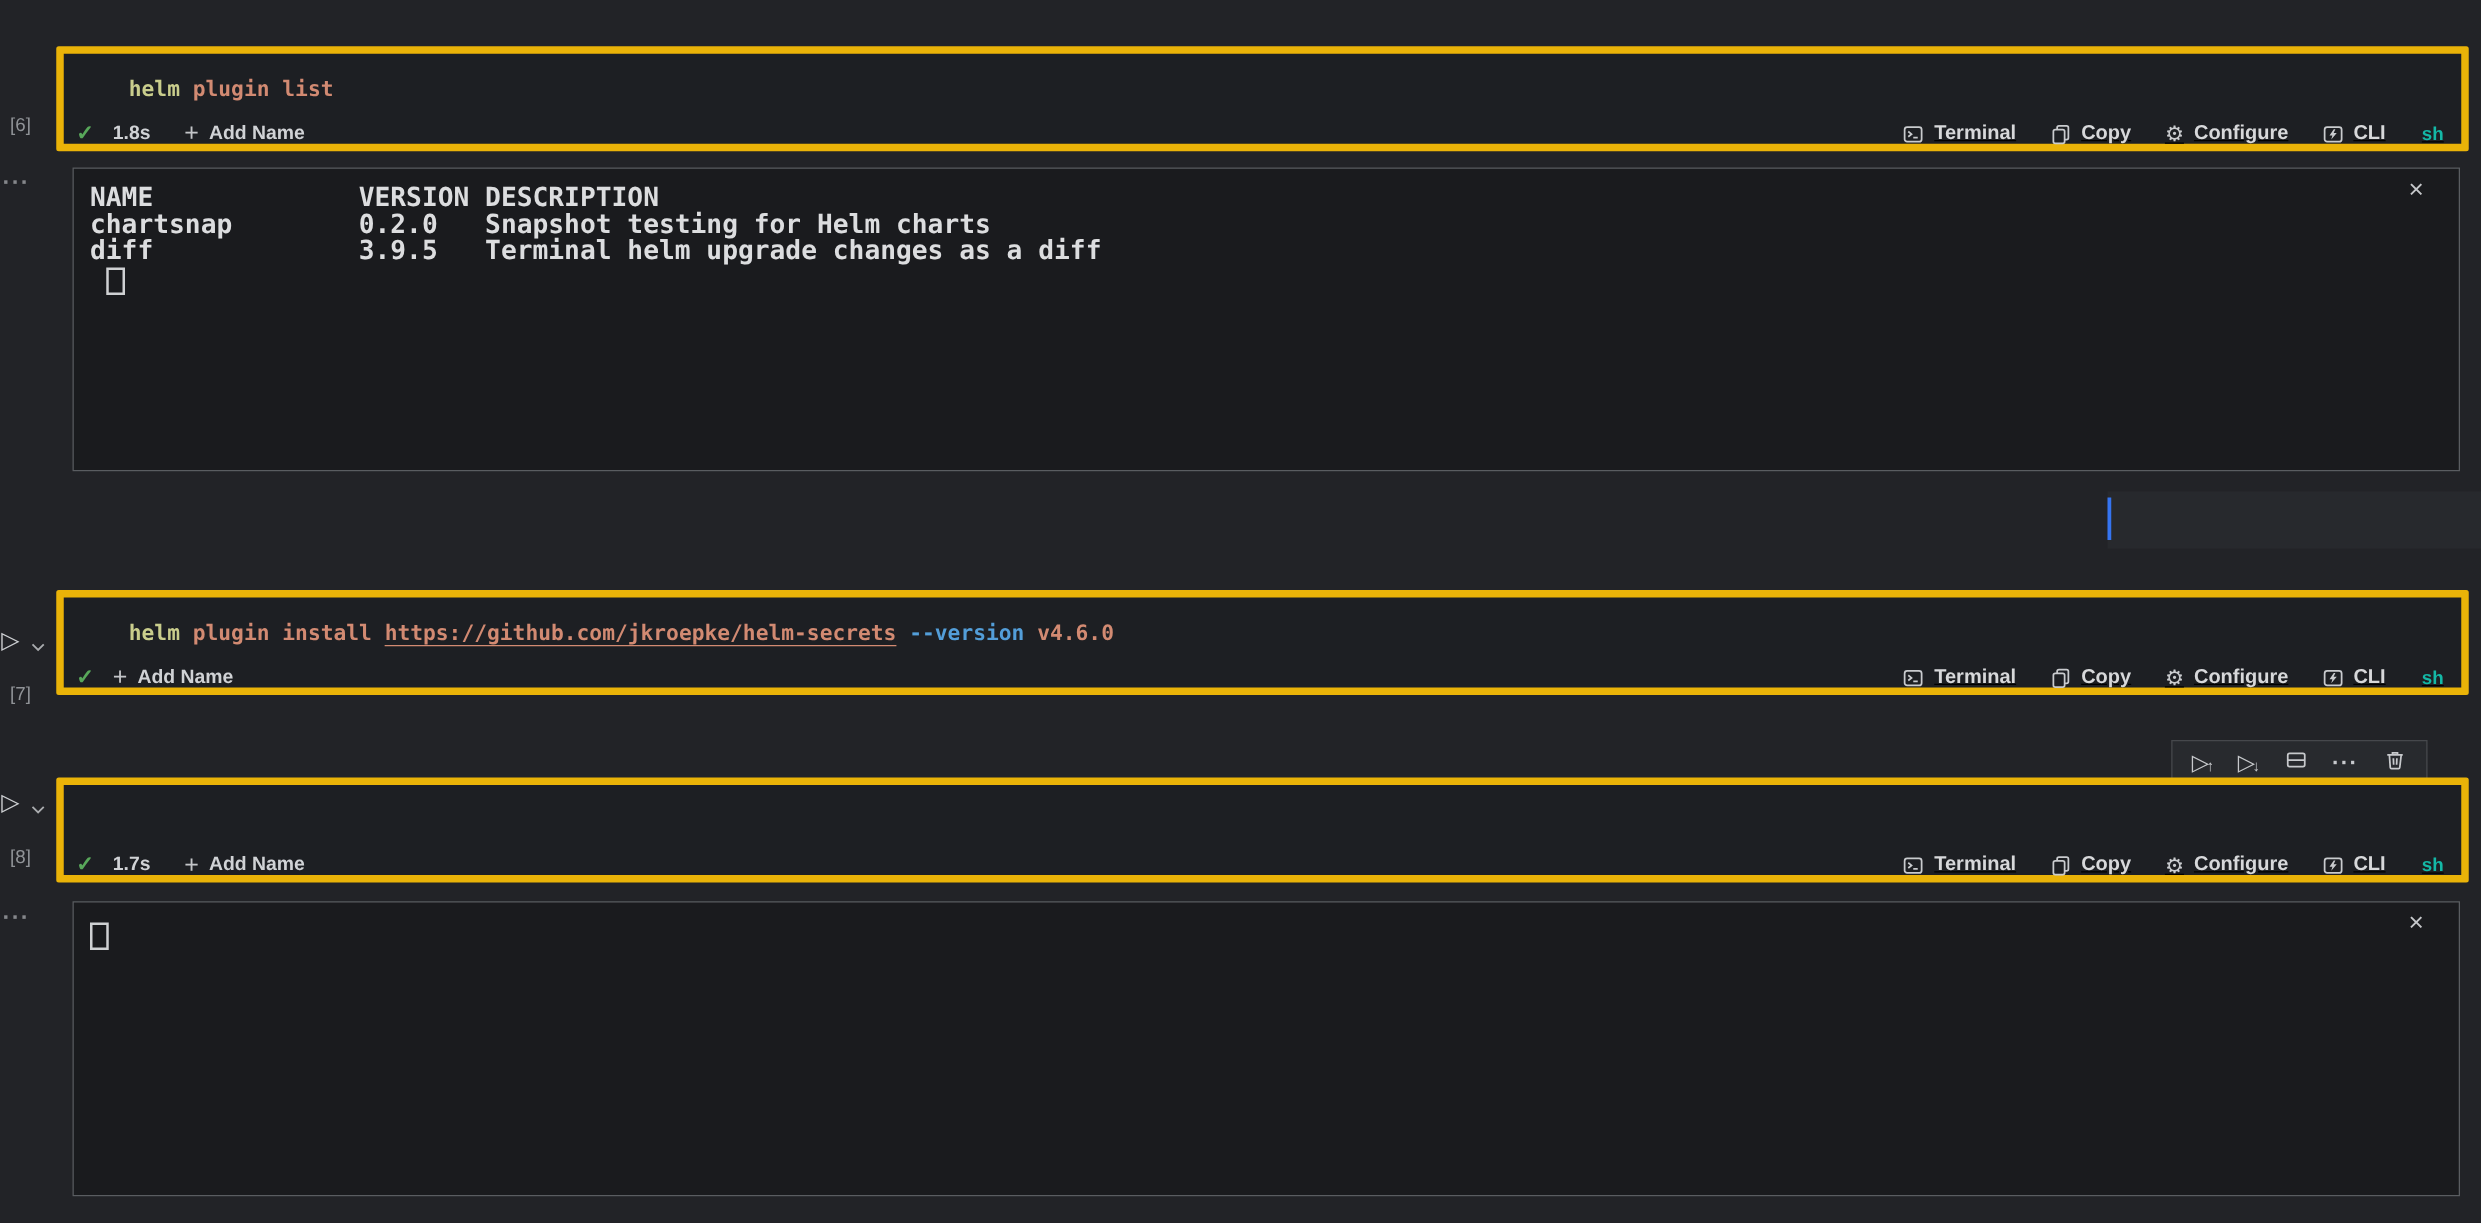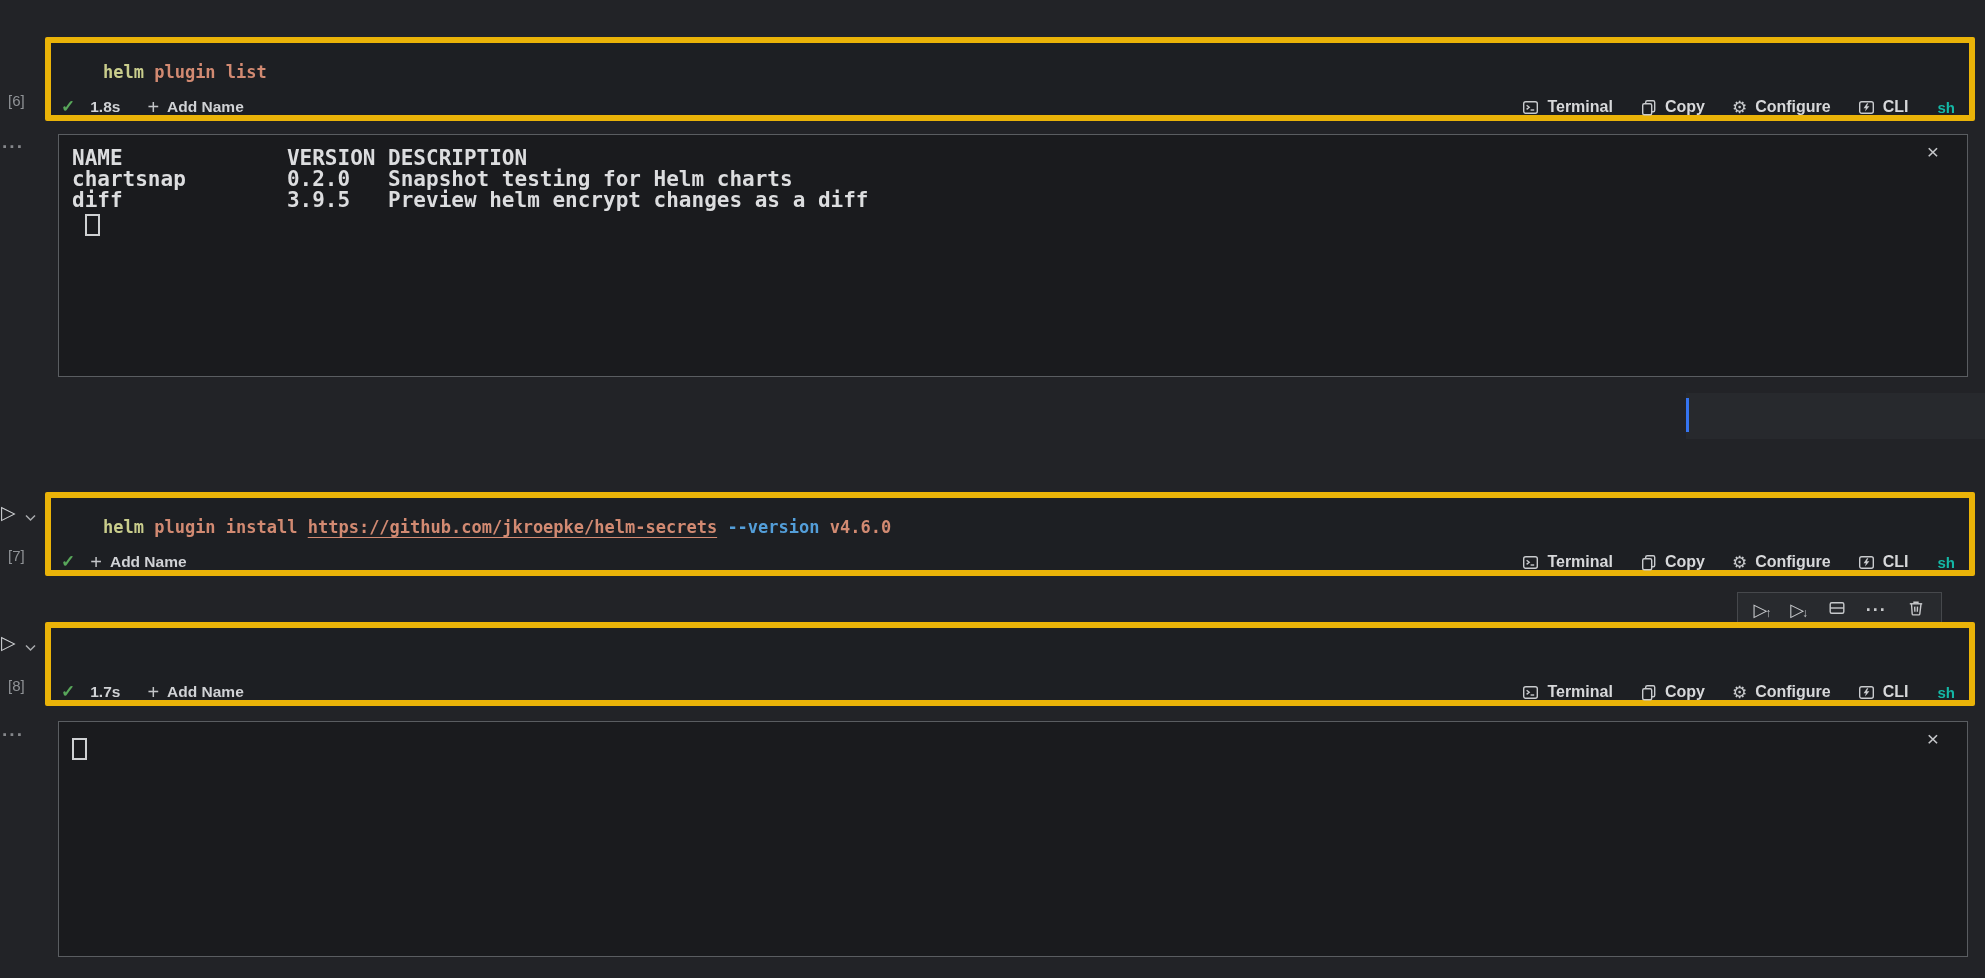--- a/index.html
+++ b/index.html
@@ -19,21 +19,21 @@
   .caret{display:inline-block;width:2px;height:20px;background:#c6c8ca;vertical-align:middle;
     margin-right:6px;margin-top:-3px;}
   .meta-row{position:absolute;top:52px;left:0;right:0;height:24px;display:flex;
     align-items:center;justify-content:space-between;padding:0 14px 0 10px;box-sizing:border-box;}
   .meta-left{display:flex;align-items:center;}
   .check{color:#58a75a;font-size:17px;font-weight:700;margin-right:15px;line-height:24px;}
   .duration{font-size:15.5px;font-weight:700;color:#d0d2d5;margin-right:27px;}
   .add-name{display:flex;align-items:center;gap:8px;background:none;border:none;padding:0;
     color:#d0d2d5;font-family:"Liberation Sans",sans-serif;font-size:15.5px;font-weight:700;cursor:pointer;}
   .plus{font-size:20px;font-weight:400;color:#c3c5c8;line-height:20px;}
-  .toolbar{display:flex;align-items:center;gap:27px;}
+  .toolbar{display:flex;align-items:center;gap:27px;text-decoration:underline;}
   .tbtn{display:flex;align-items:center;gap:8px;background:none;border:none;padding:0;
     color:#d7d8da;font-family:"Liberation Sans",sans-serif;font-size:16px;font-weight:700;cursor:pointer;}
   .tbtn svg{display:block;}
   .gear-glyph{font-size:17px;line-height:17px;color:#c9cbce;font-weight:400;}
   .lang{font-size:15px;font-weight:700;color:#14b8a6;margin-left:2px;}
 
   
   .gnum{position:absolute;left:8px;height:24px;line-height:24px;font-size:15px;color:#909397;}
   .gdots{position:absolute;left:2px;font-size:19px;font-weight:700;color:#85878b;
     letter-spacing:1px;background:none;border:none;padding:0;cursor:pointer;line-height:14px;}
@@ -119,37 +119,37 @@
       </div>
     </div>
   </div>
 
   <button class="gdots" style="top:140px">···</button>
 
   <div class="outbox" style="top:134px;height:243px">
     <div class="tlines">
       <div class="tline">NAME             VERSION DESCRIPTION</div>
       <div class="tline">chartsnap        0.2.0   Snapshot testing for Helm charts</div>
-      <div class="tline">diff             3.9.5   Preview helm encrypt changes as a diff</div>
+      <div class="tline">diff             3.9.5   Terminal helm upgrade changes as a diff</div>
       <div class="cursor-block"></div>
     </div>
     <button class="close-x">×</button>
   </div>
 
   <div class="hoverpanel">
     <div class="bar"></div>
   </div>
 
   <button class="gplay" style="top:503px;left:1px">▷</button>
   <button class="gchev" style="top:510px;left:25px"><svg width="11" height="8" viewBox="0 0 11 8" fill="none" stroke="#a9abae" stroke-width="1.5">
         <polyline points="1,1.5 5.5,6 10,1.5"></polyline>
       </svg></button>
   <div class="gnum" style="top:544px">[7]</div>
 
-  <div class="cell" style="top:492px">
+  <div class="cell" style="top:472px">
     <div class="cmd-row"><span class="tok-y">helm</span><span class="tok-o"> plugin install </span><span class="tok-ou">https://github.com/jkroepke/helm-secrets</span><span class="tok-w"> </span><span class="tok-b">--version</span><span class="tok-o"> v4.6.0</span></div>
     <div class="meta-row">
       <div class="meta-left">
         <span class="check">✓</span>
         <button class="add-name">
           <span class="plus">+</span>
           <span>Add Name</span>
         </button>
       </div>
       <div class="toolbar">

